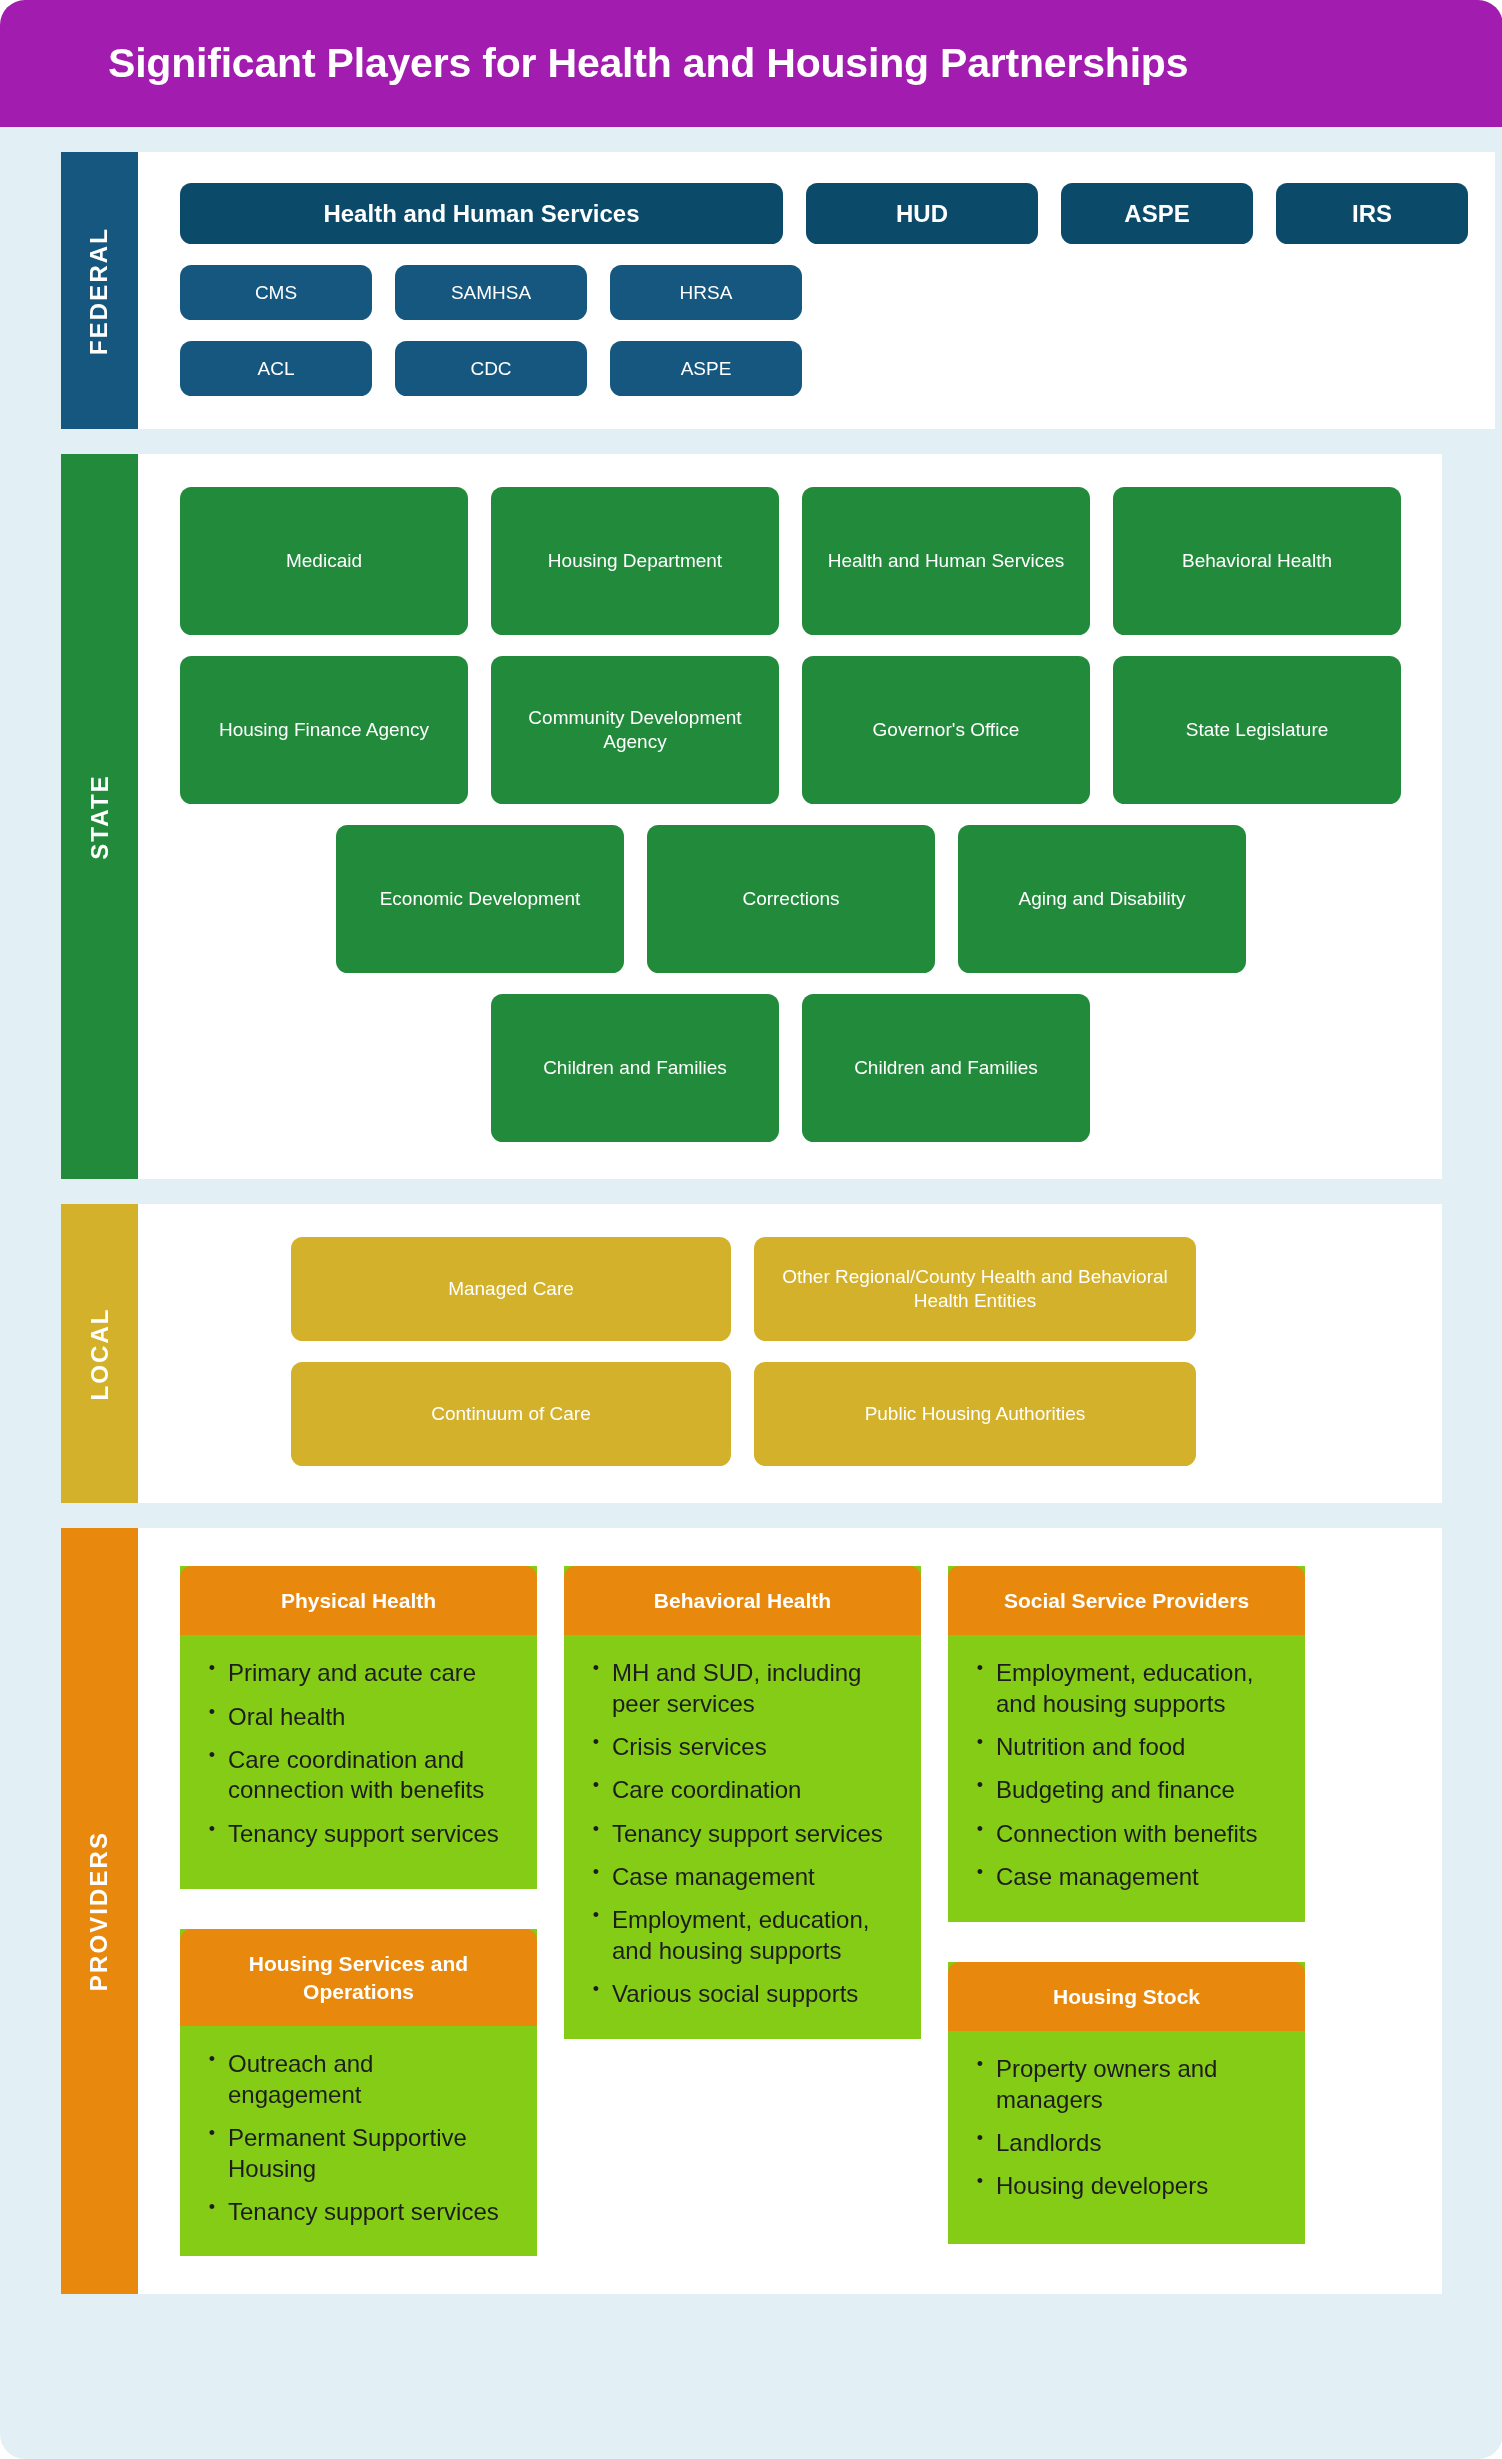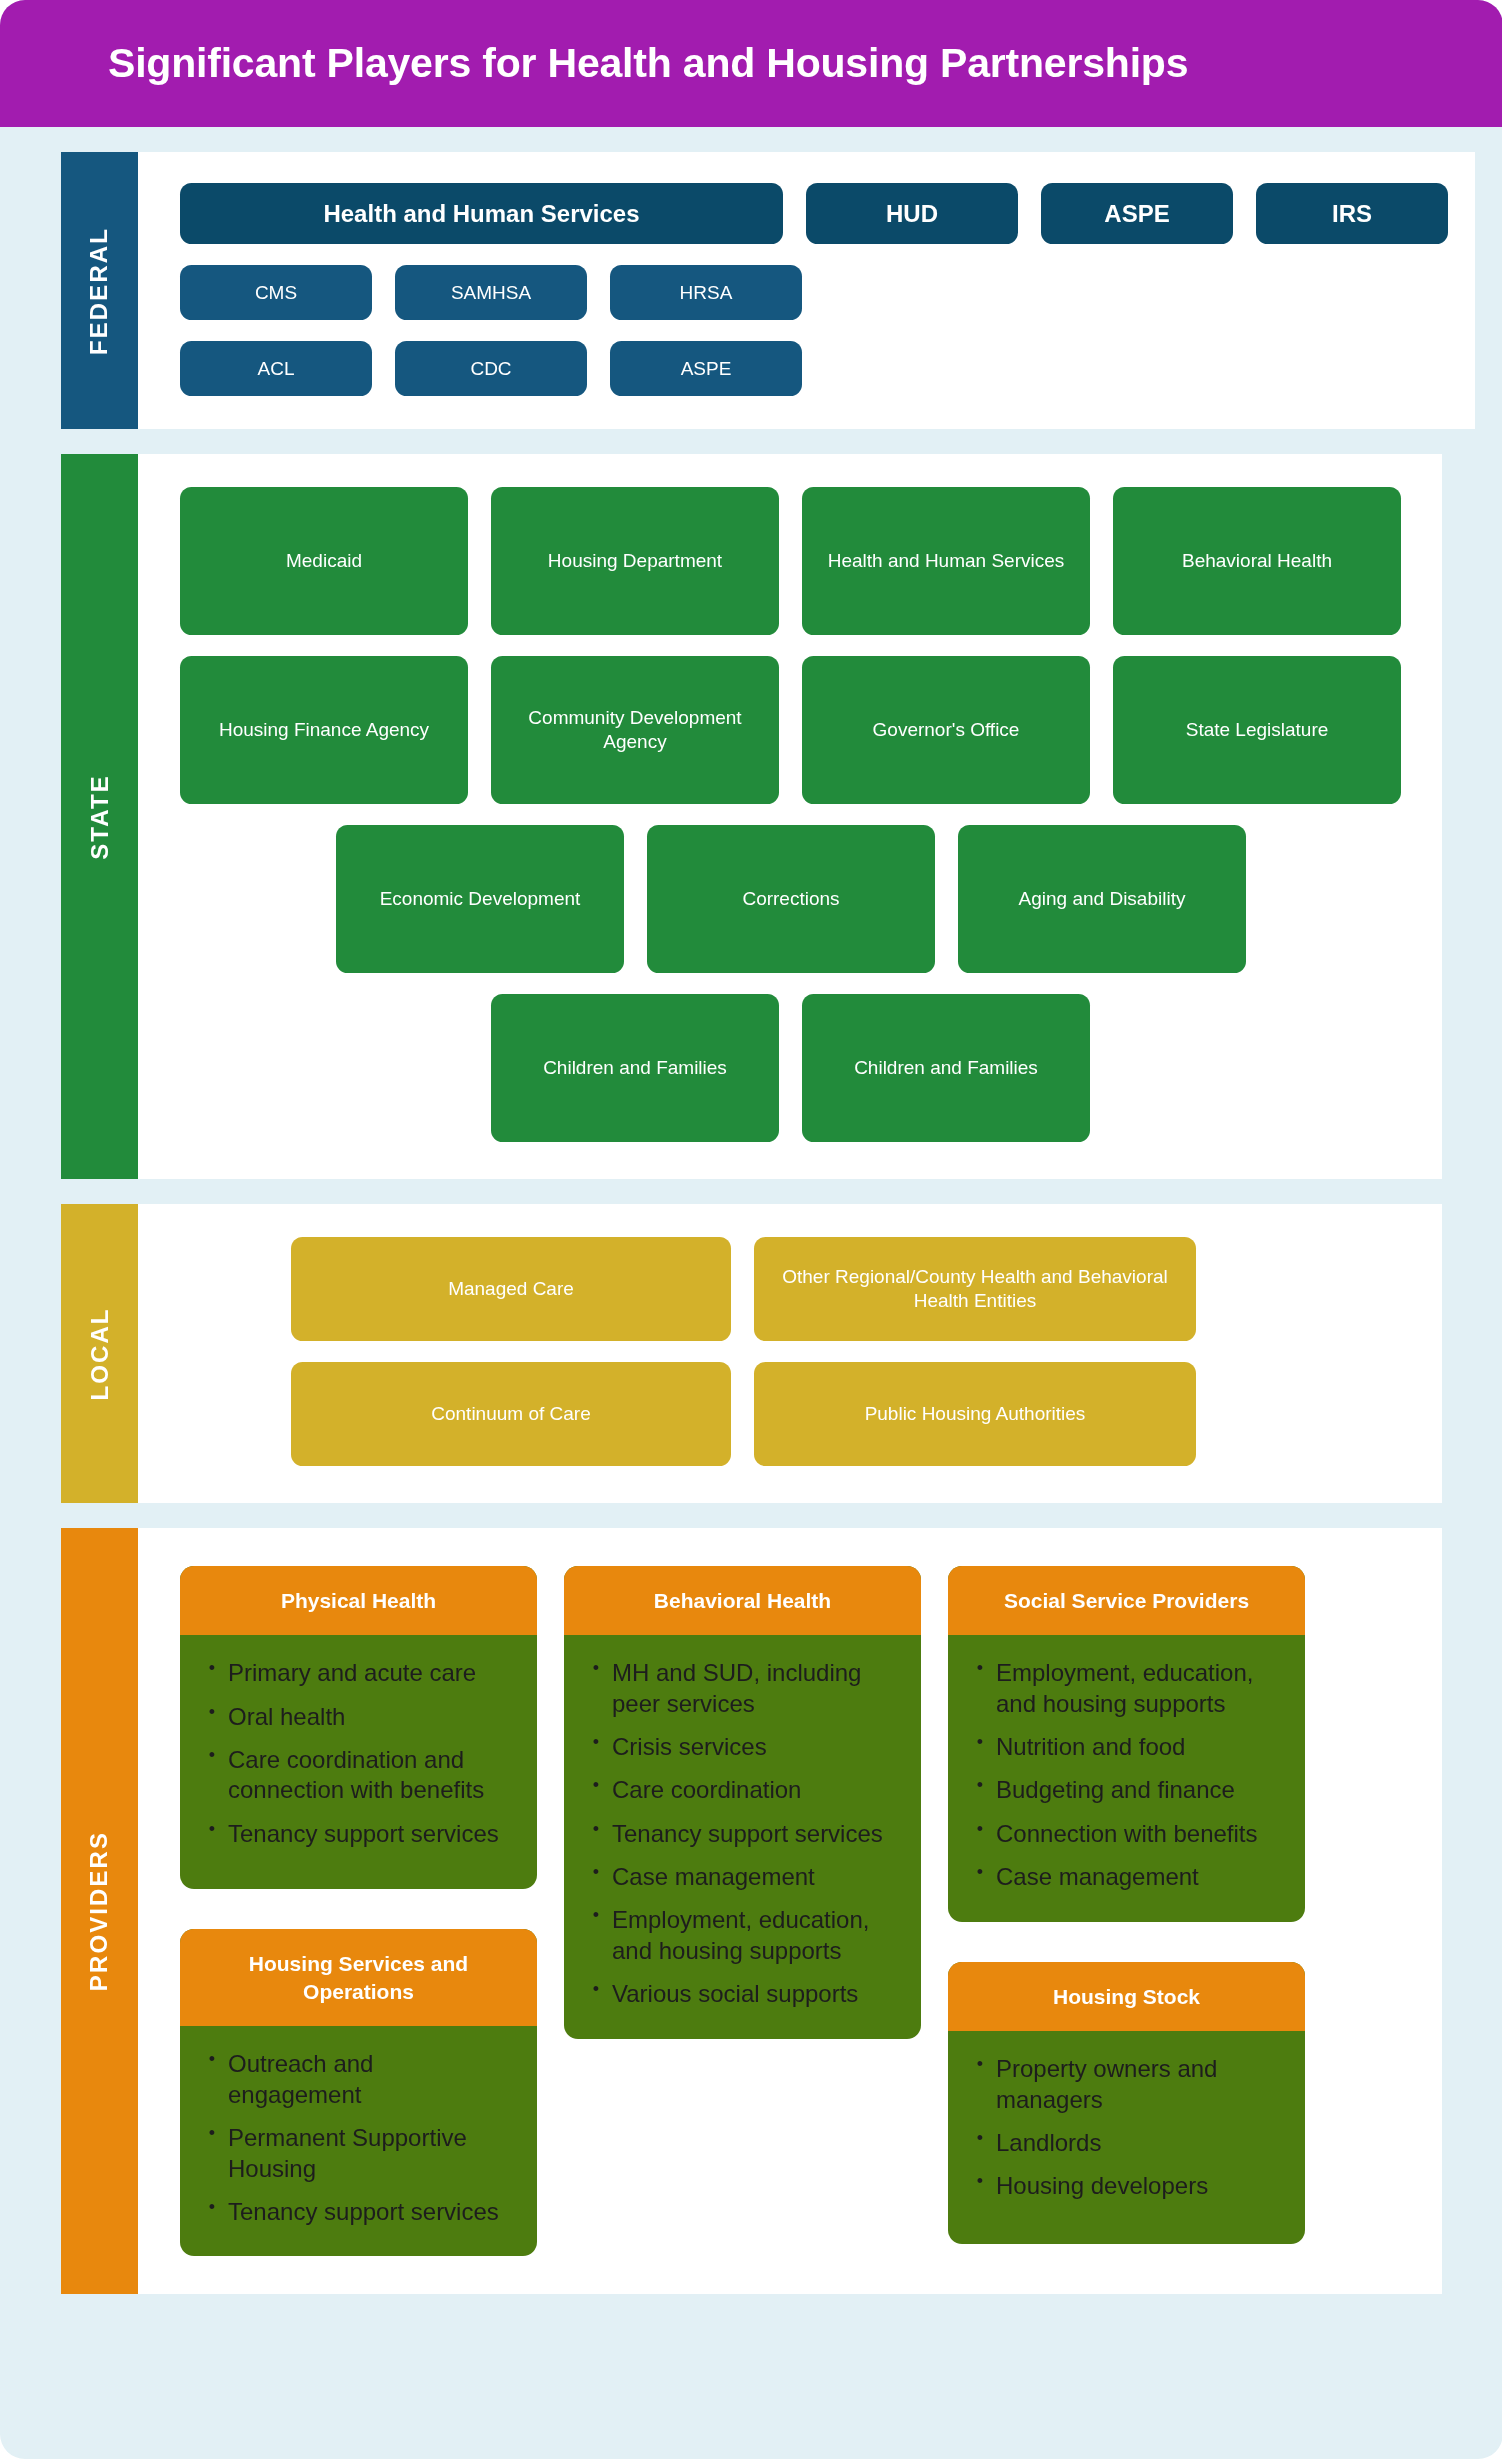--- a/index.html
+++ b/index.html
@@ -98,21 +98,21 @@
     height: 61px;
     font-size: 24px;
     font-weight: bold;
   }
   .box-fedtop {
     background: #0b4a69;
     height: 61px;
     font-size: 24px;
     font-weight: bold;
   }
-  .w-hud   { width: 212px; }
+  .w-hud   { width: 232px; }
   .w-usich { width: 192px; }
   .w-irs   { width: 192px; }
 
   .box-fedsub {
     background: #15577f;
     width: 192px;
     height: 55px;
     font-size: 19px;
     font-weight: normal;
   }
@@ -146,23 +146,23 @@
     gap: 27px;
     align-items: flex-start;
   }
   .prov-col {
     width: 357px;
     display: flex;
     flex-direction: column;
     gap: 40px;
   }
   .card {
-    border-radius: 14px;
+    border-radius: 0;
     overflow: hidden;
-    background: #4d7c0f;
+    background: #84cc16;
   }
   .card-head {
     background: #e8880d;
     color: #ffffff;
     font-size: 21px;
     font-weight: bold;
     text-align: center;
     line-height: 1.3;
     padding: 21px 11.5px;
     border-radius: 11.5px 11.5px 0 0;

